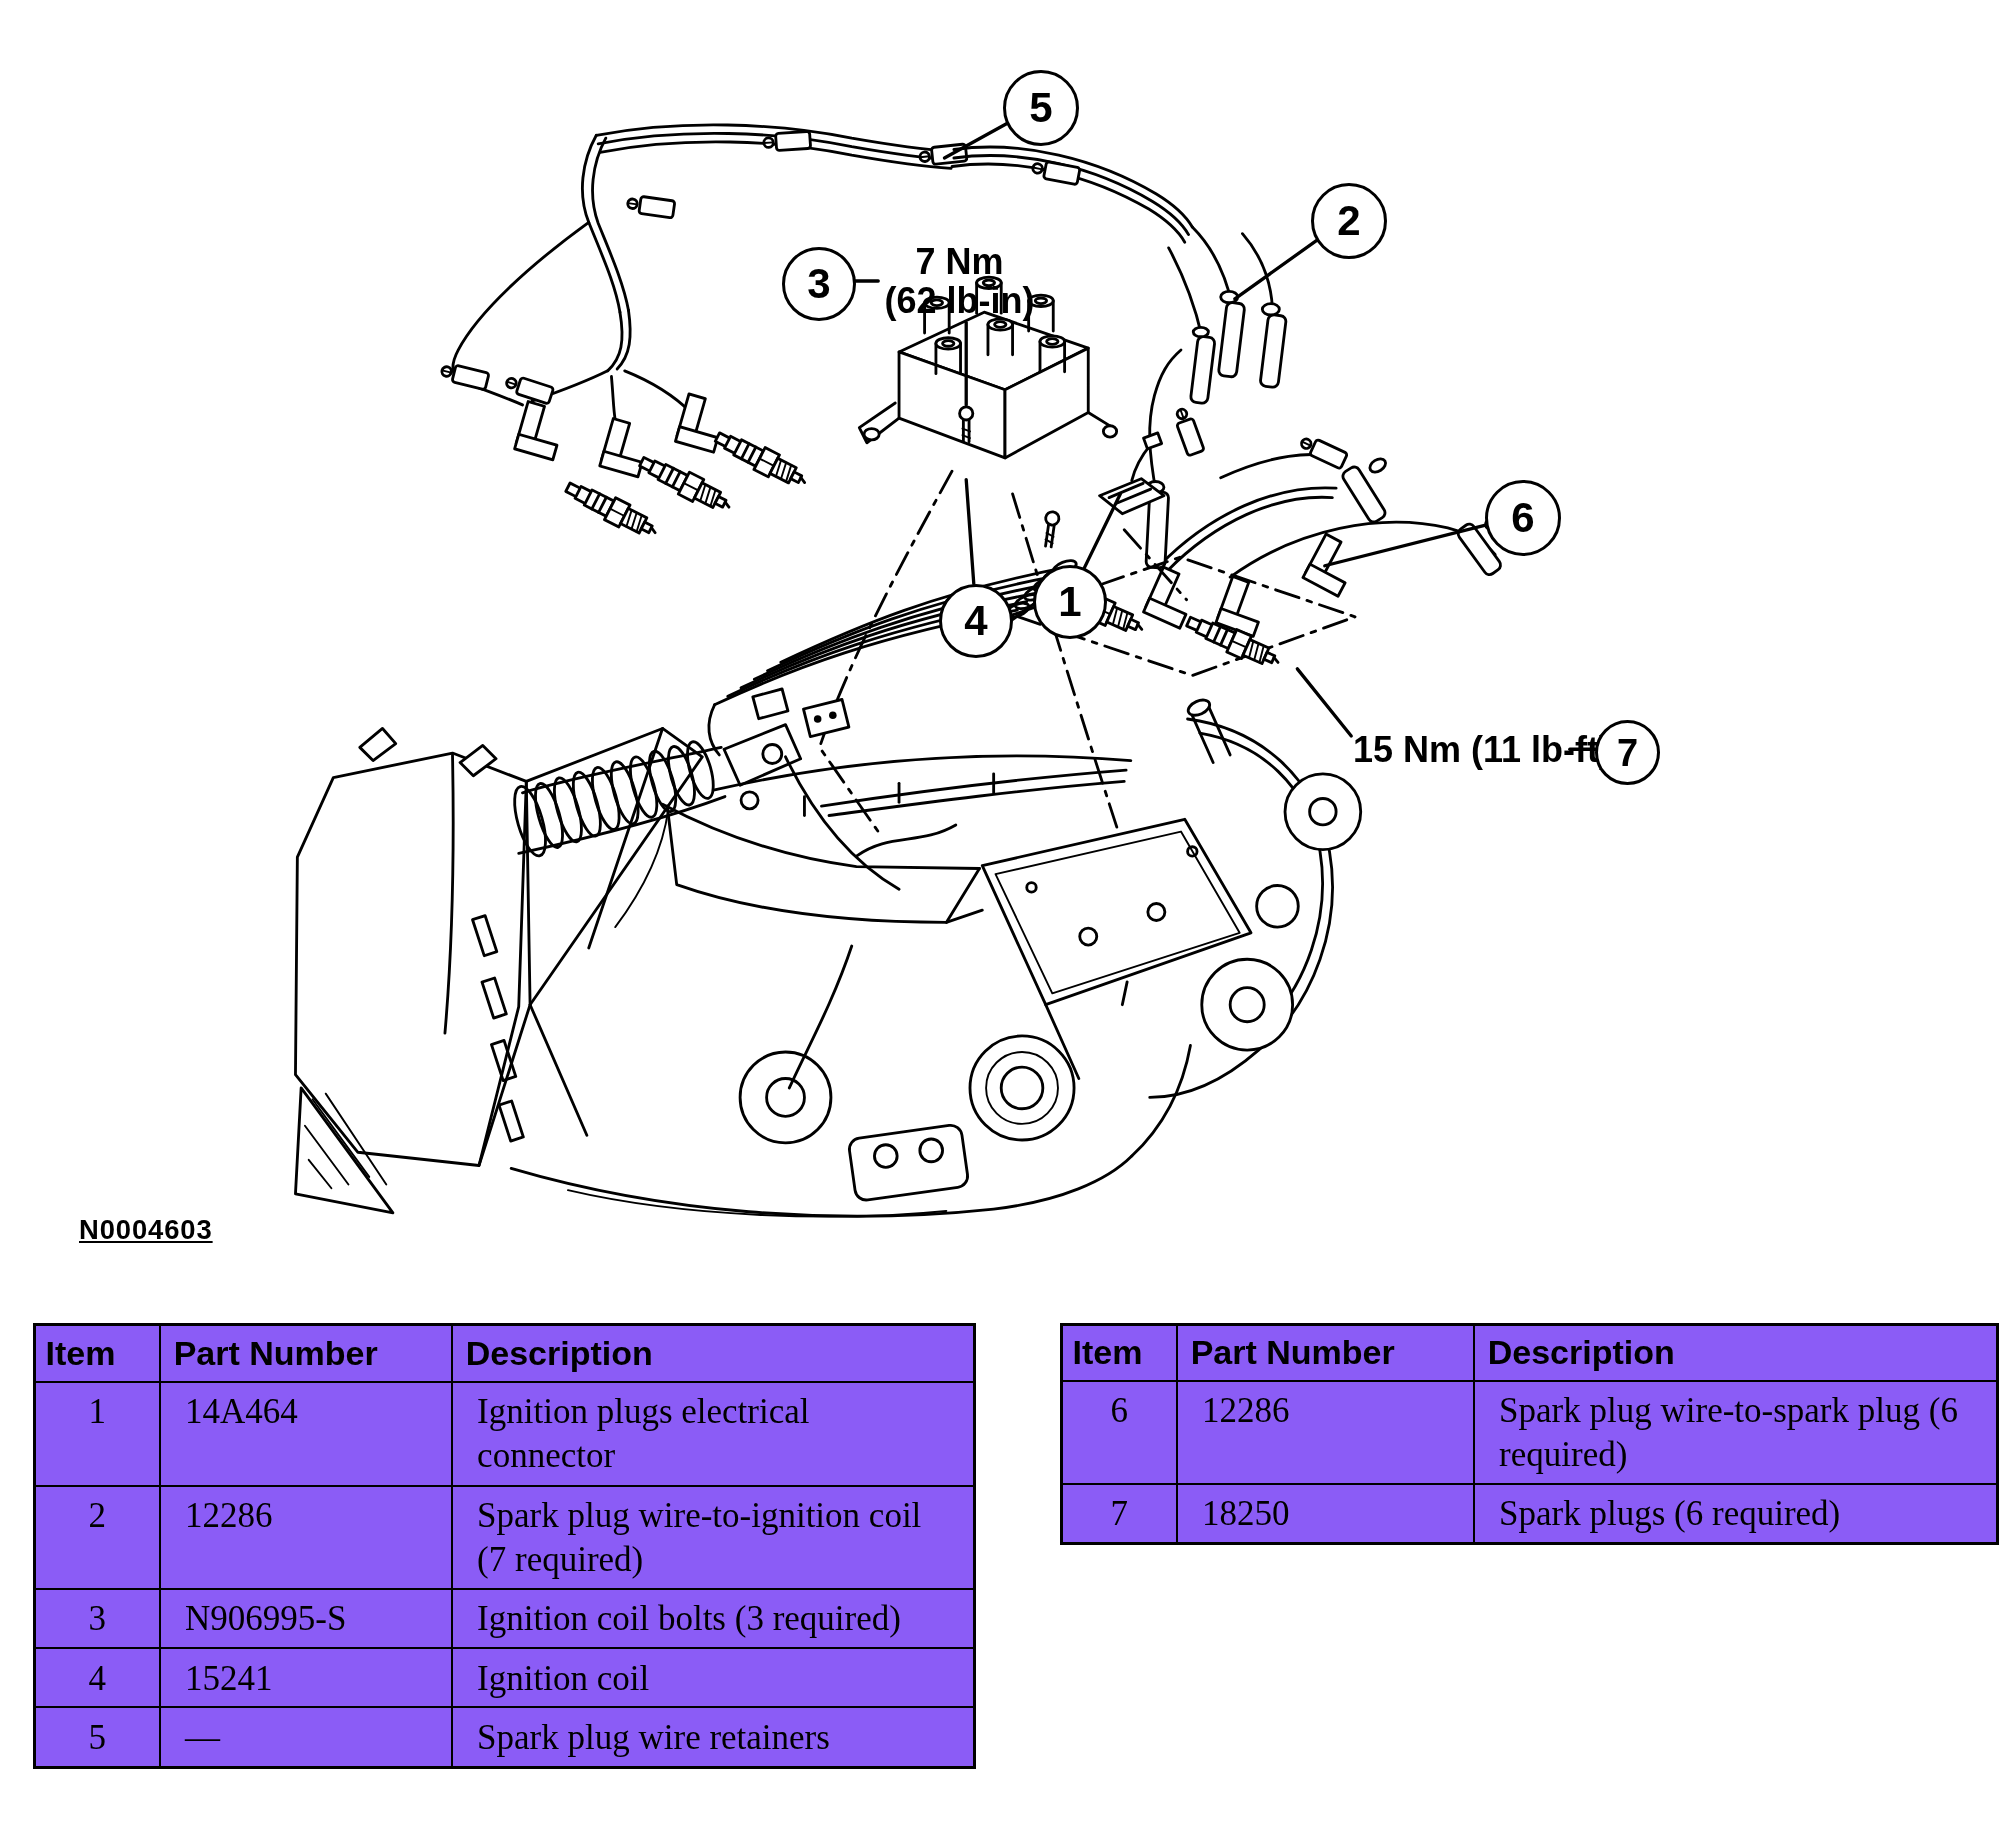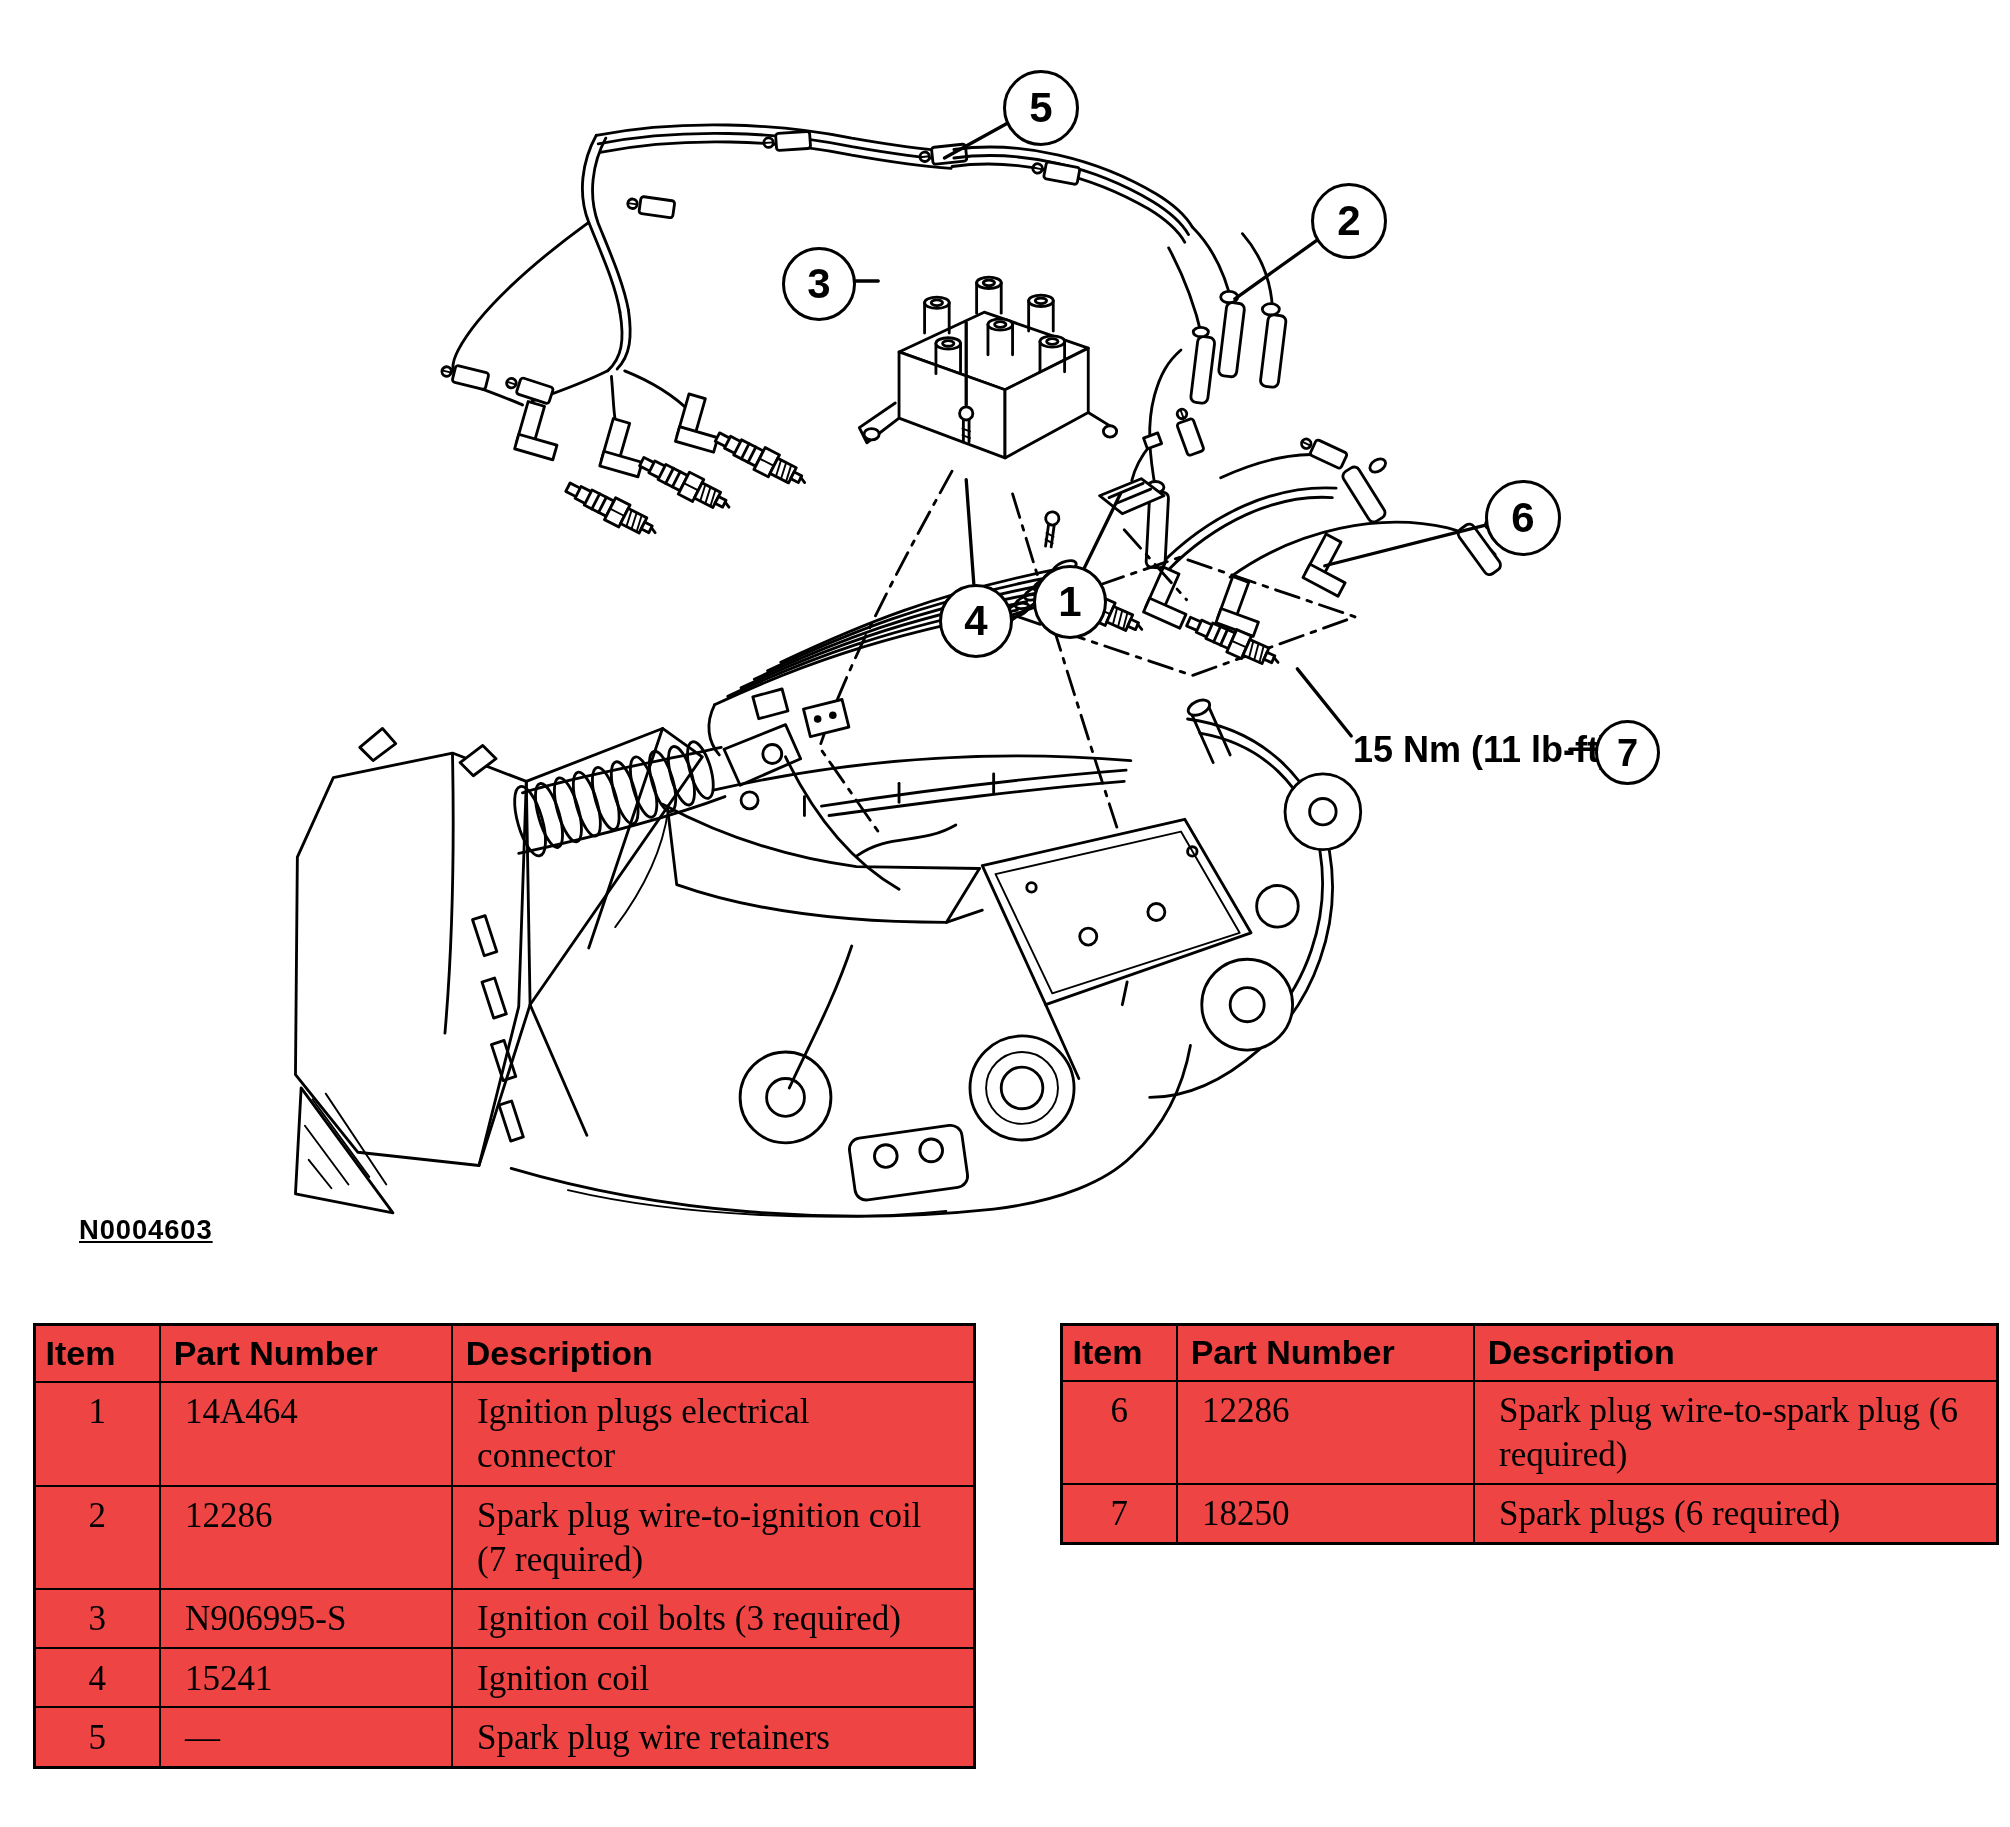--- a/index.html
+++ b/index.html
@@ -9,21 +9,21 @@
   .balloon{position:absolute;background:#fff;border:3.8px solid #000;border-radius:50%;
            display:flex;align-items:center;justify-content:center;
            font-weight:bold;font-size:42px;line-height:1;z-index:5;}
   .balloon.small{font-size:38px;}
   .torque{position:absolute;font-weight:bold;font-size:36px;line-height:39px;
           white-space:nowrap;z-index:4;}
   .torque.center{text-align:center;}
   #figure-id{position:absolute;left:79px;top:1214px;font-size:27.4px;font-weight:bold;
              letter-spacing:0.9px;z-index:4;text-decoration:underline;}
   table.parts{position:absolute;border-collapse:collapse;table-layout:fixed;
-              background:#ef4444;z-index:6;}
+              background:#8b5cf6;z-index:6;}
   table.parts, table.parts td, table.parts th{border:2.8px solid #000;}
   table.parts{border-width:3.8px;}
   table.parts th{font-family:"Liberation Sans",sans-serif;font-size:34px;font-weight:bold;
                  text-align:left;padding:5.7px 9.5px 5.7px 13.2px;vertical-align:middle;}
   table.parts th.item-col{padding-left:9.5px;}
   table.parts td{font-family:"Liberation Serif",serif;font-size:35px;line-height:44px;
                  vertical-align:top;padding:7.6px 32px 5.7px 24.6px;}
   table.parts td.item-cell{text-align:center;padding:7.6px 3.8px 5.7px 3.8px;}
   #left-table{left:33px;top:1323px;width:941px;}
   #right-table{left:1060px;top:1323px;width:937px;}
@@ -309,20 +309,24 @@
   </svg>
 
   <div class="balloon" style="left:1033px;top:565px;width:68px;height:68px;">1</div>
   <div class="balloon" style="left:1311px;top:183px;width:70px;height:70px;">2</div>
   <div class="balloon" style="left:782px;top:247px;width:68px;height:68px;">3</div>
   <div class="balloon" style="left:939px;top:584px;width:68px;height:68px;">4</div>
   <div class="balloon" style="left:1003px;top:70px;width:70px;height:70px;">5</div>
   <div class="balloon" style="left:1485px;top:480px;width:70px;height:70px;">6</div>
   <div class="balloon small" style="left:1595px;top:720px;width:59px;height:59px;">7</div>
 
+  <div class="torque center" style="left:812px;top:242px;width:295px;">
+    <div>7 Nm</div>
+    <div>(62 lb-in)</div>
+  </div>
   <div class="torque" style="left:1353px;top:730px;">15 Nm (11 lb-ft)</div>
 
   <div id="figure-id">N0004603</div>
 
   <table class="parts" id="left-table">
     <colgroup>
         <col style="width:125px">
         <col style="width:292px">
         <col style="width:523px">
       </colgroup>

